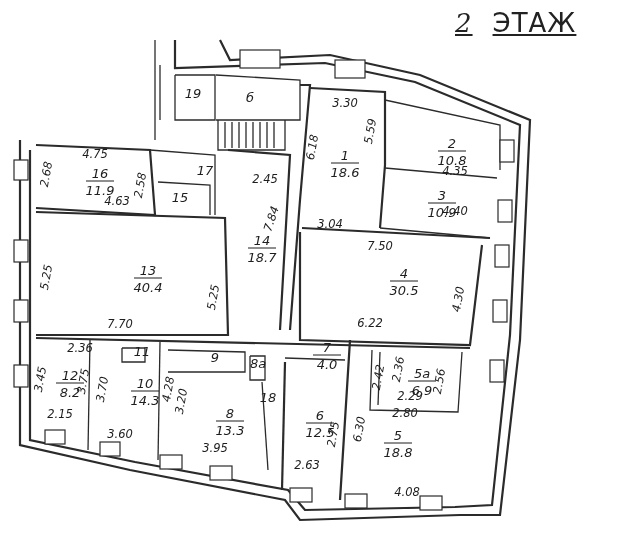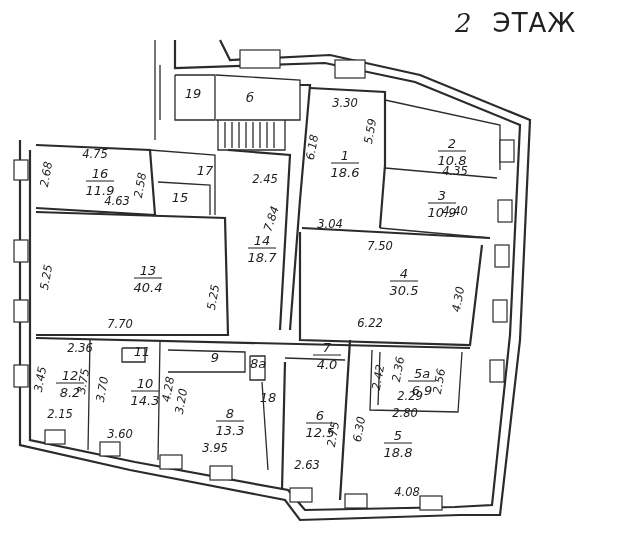--- a/index.html
+++ b/index.html
@@ -1,18 +1,18 @@
 <!DOCTYPE html>
 <html><head>
 <meta charset="utf-8">
 <style>
   html, body { margin: 0; padding: 0; background: #ffffff; }
   body { width: 623px; height: 540px; overflow: hidden; position: relative; font-family: "DejaVu Sans", sans-serif; }
   #plan { position: absolute; left: 0; top: 0; width: 623px; height: 540px; }
-  .title { position: absolute; left: 455px; top: 8px; font-size: 26px; color: #222; letter-spacing: 1px; font-family: "DejaVu Sans", sans-serif; }
+  .title { position: absolute; left: 455px; top: 8px; font-size: 26px; color: #222; letter-spacing: 1px; font-family: "DejaVu Sans", sans-serif; text-decoration: underline; }
   .title .num { font-family: "DejaVu Serif", serif; font-style: italic; margin-right: 20px; }
   .wall { fill: none; stroke: #2b2b2b; stroke-width: 2.2; stroke-linejoin: miter; }
   .wall-thin { fill: none; stroke: #2b2b2b; stroke-width: 1.3; }
   .win { fill: #ffffff; stroke: #2b2b2b; stroke-width: 1.2; }
   .lbl { font-family: "DejaVu Sans", sans-serif; font-style: italic; fill: #1e1e1e; font-size: 12px; }
   .rnum { font-size: 13px; }
   .area { font-size: 13px; }
   .dim { font-size: 11.5px; }
 </style>
 </head>

